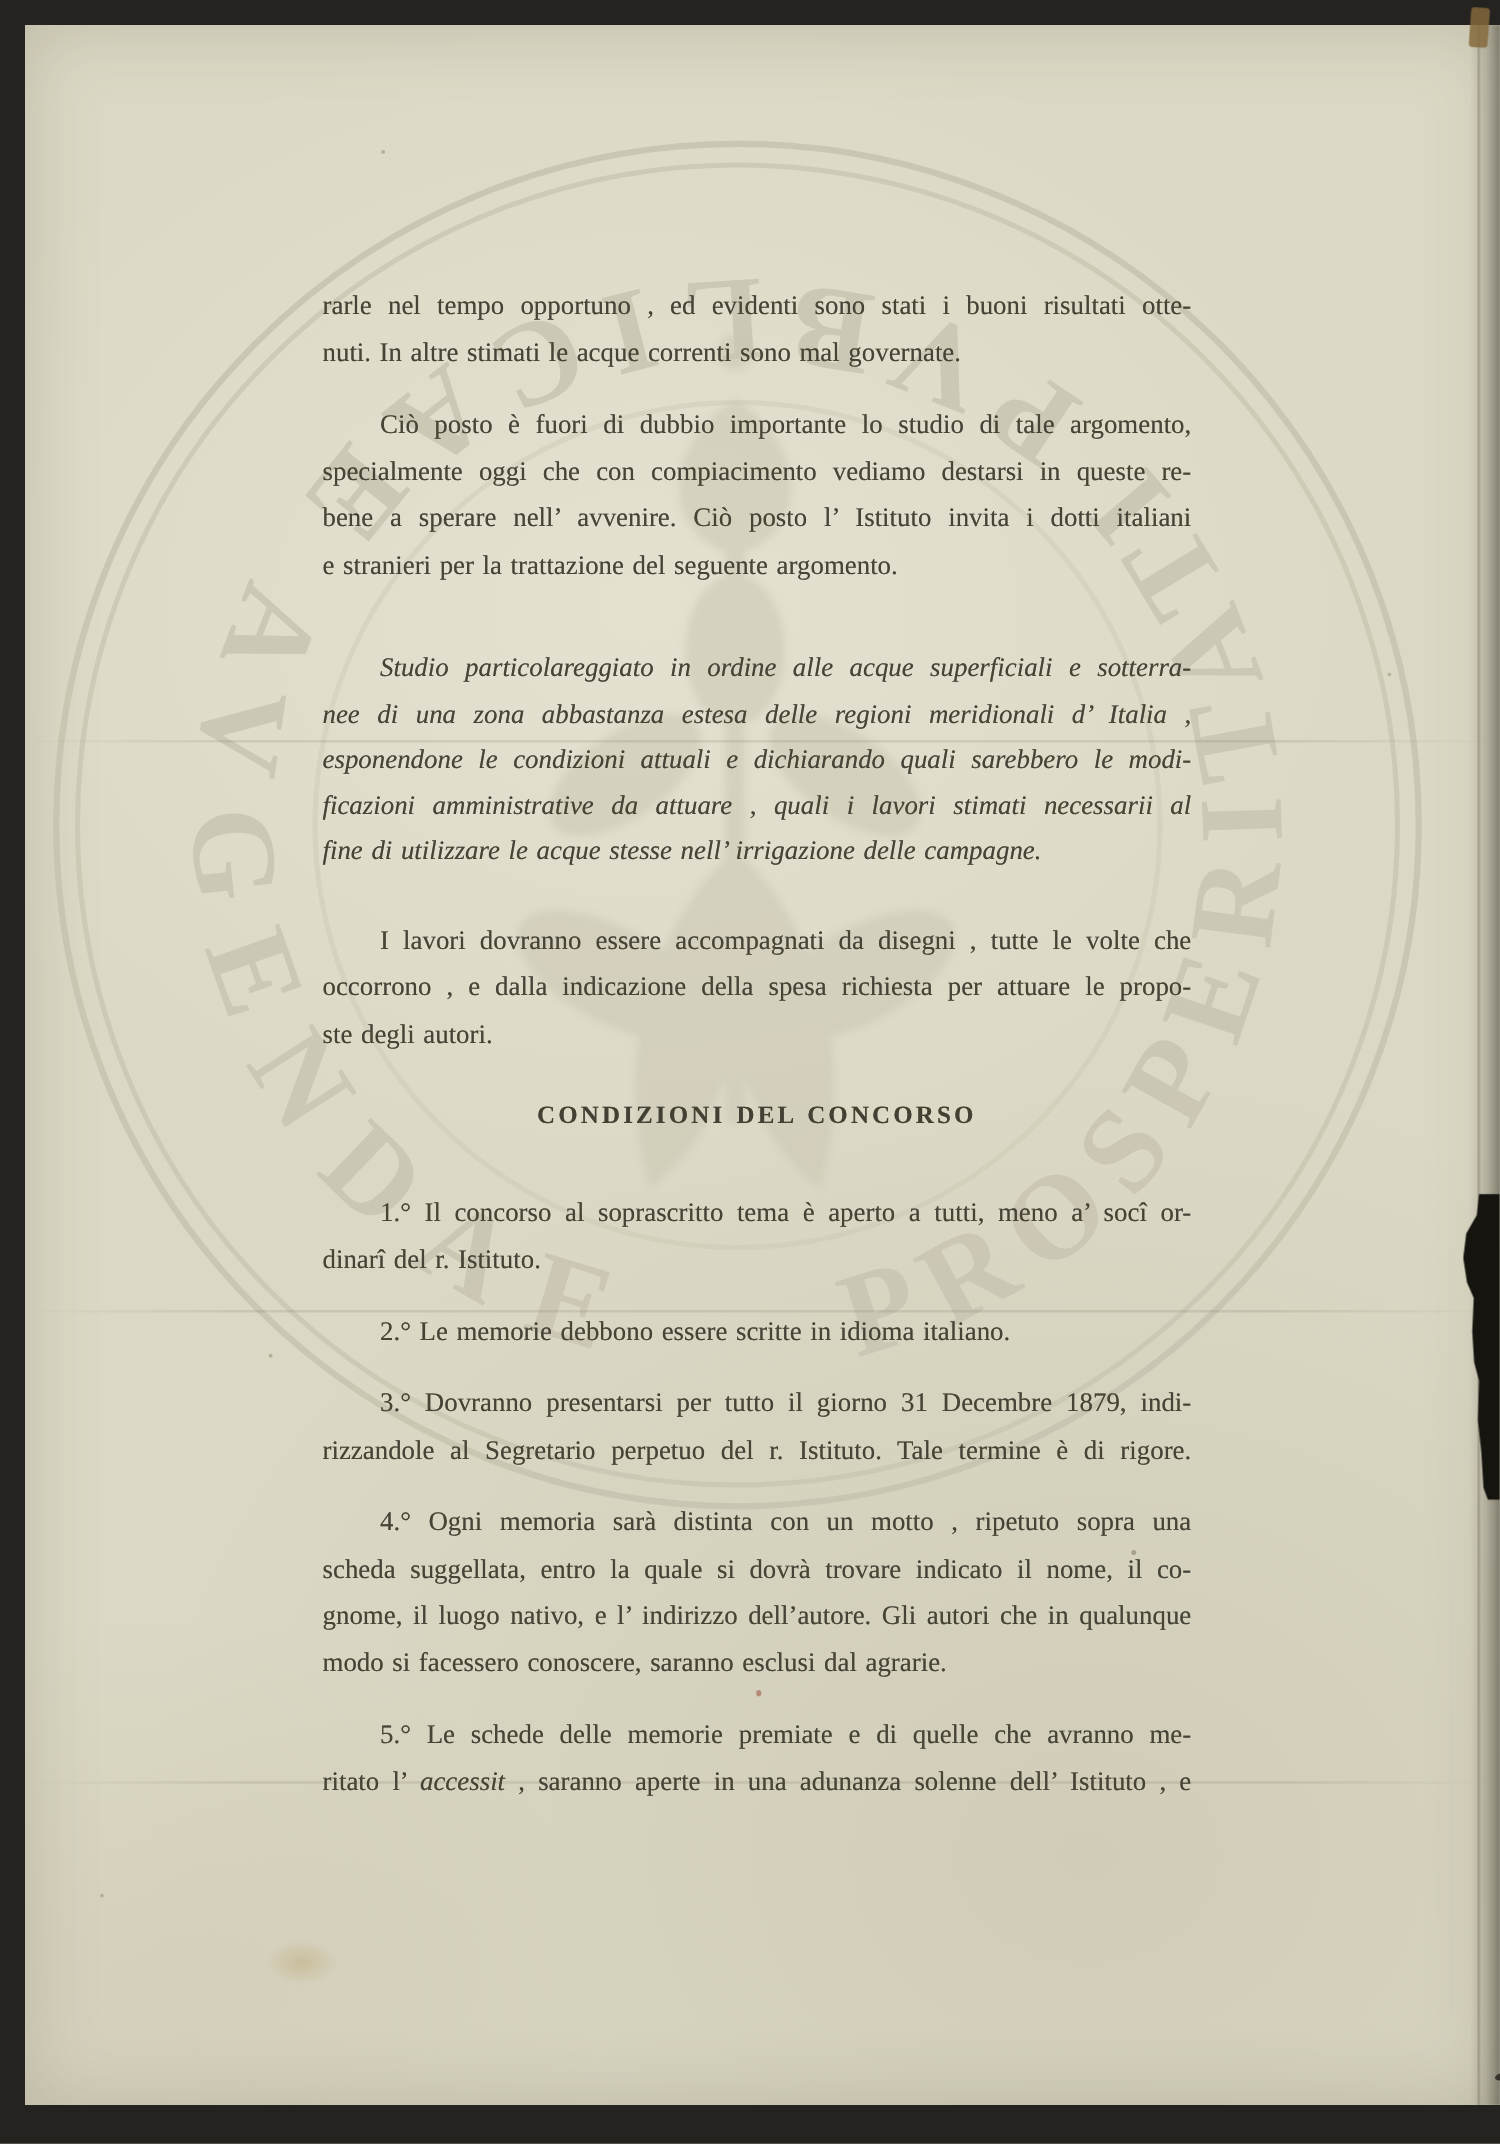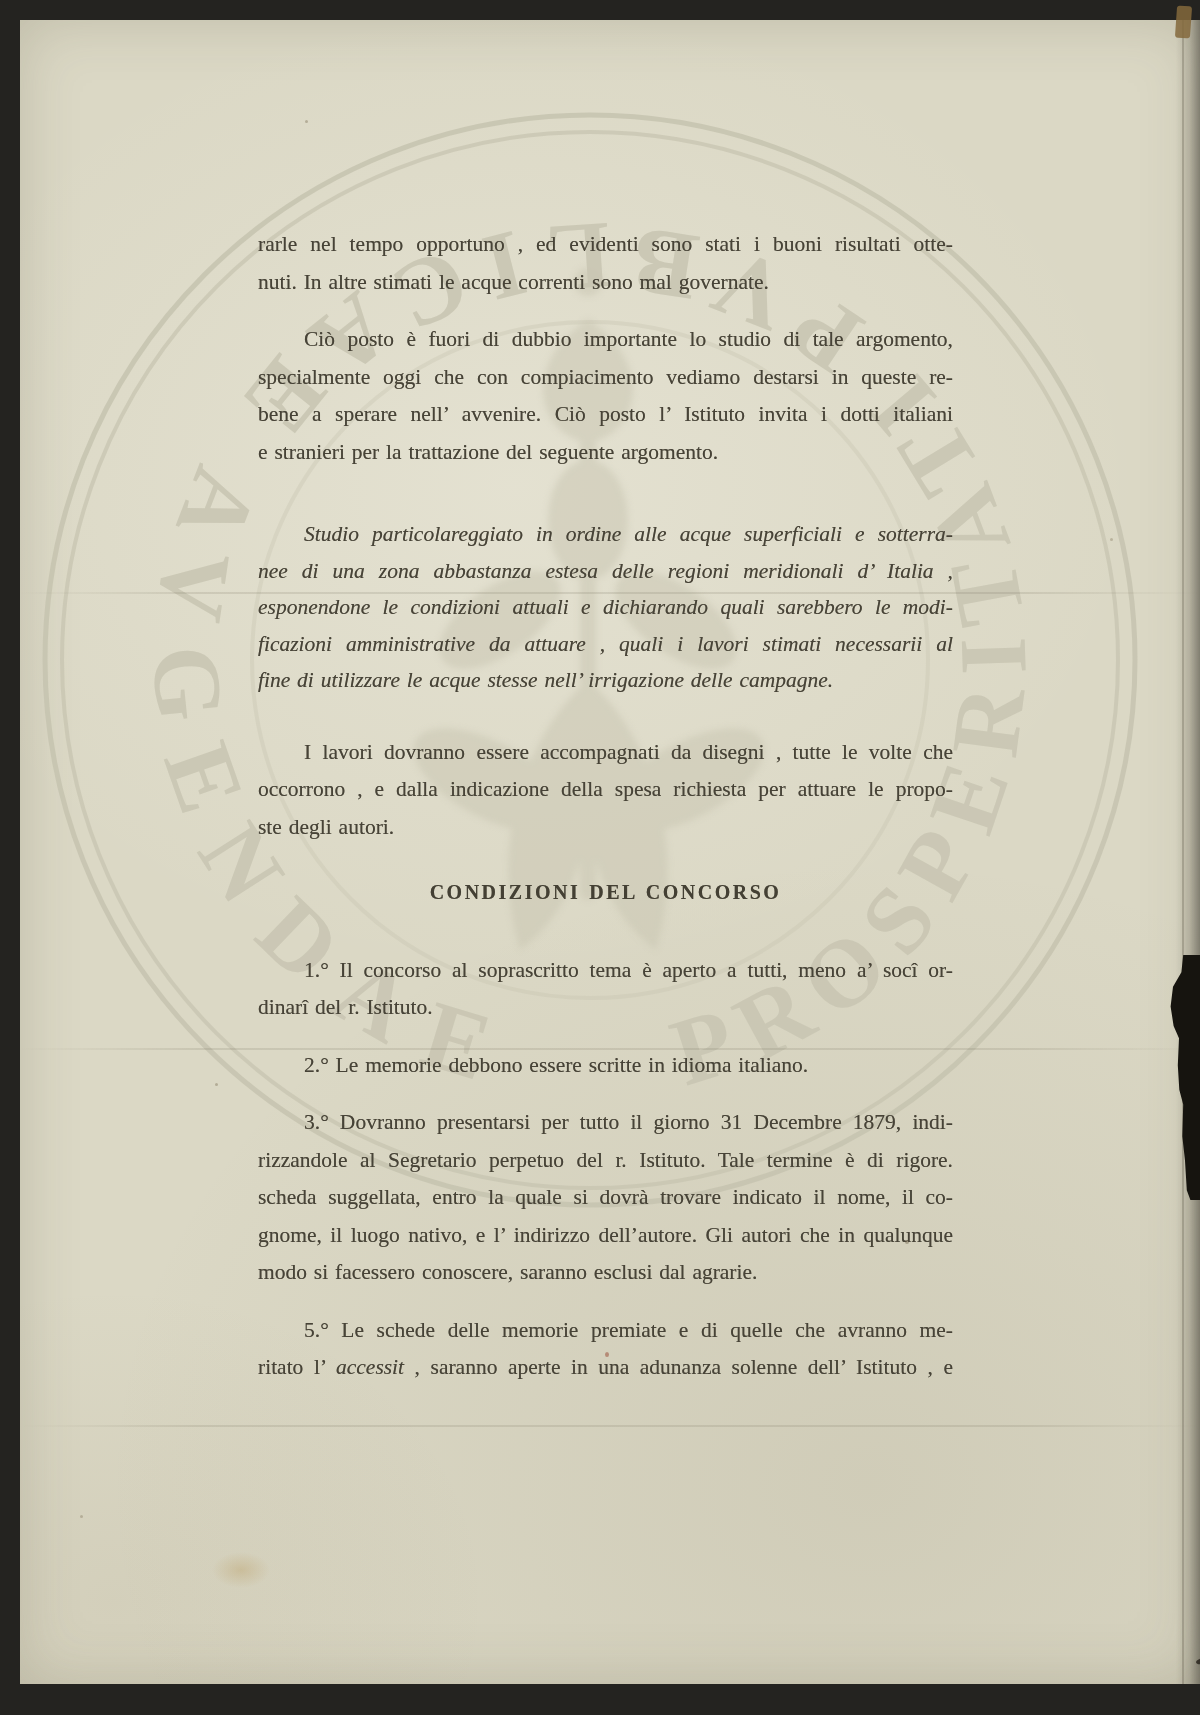--- a/index.html
+++ b/index.html
@@ -160,20 +160,21 @@
         <div class="ln last">dinarî del r. Istituto.</div>
       </div>
       <div>
         <div class="ln ind last">2.° Le memorie debbono essere scritte in idioma italiano.</div>
       </div>
       <div>
         <div class="ln ind">3.° Dovranno presentarsi per tutto il giorno 31 Decembre 1879, indi-</div>
         <div class="ln">rizzandole al Segretario perpetuo del r. Istituto. Tale termine è di rigore.</div>
       </div>
       <div>
+        <div class="ln ind">4.° Ogni memoria sarà distinta con un motto , ripetuto sopra una</div>
         <div class="ln">scheda suggellata, entro la quale si dovrà trovare indicato il nome, il co-</div>
         <div class="ln">gnome, il luogo nativo, e l’ indirizzo dell’autore. Gli autori che in qualunque</div>
         <div class="ln last">modo si facessero conoscere, saranno esclusi dal agrarie.</div>
       </div>
       <div>
         <div class="ln ind">5.° Le schede delle memorie premiate e di quelle che avranno me-</div>
         <div class="ln"><span>ritato l’ </span><span class="it">accessit</span><span> , saranno aperte in una adunanza solenne dell’ Istituto , e</span></div>
       </div>
     </div>
 

